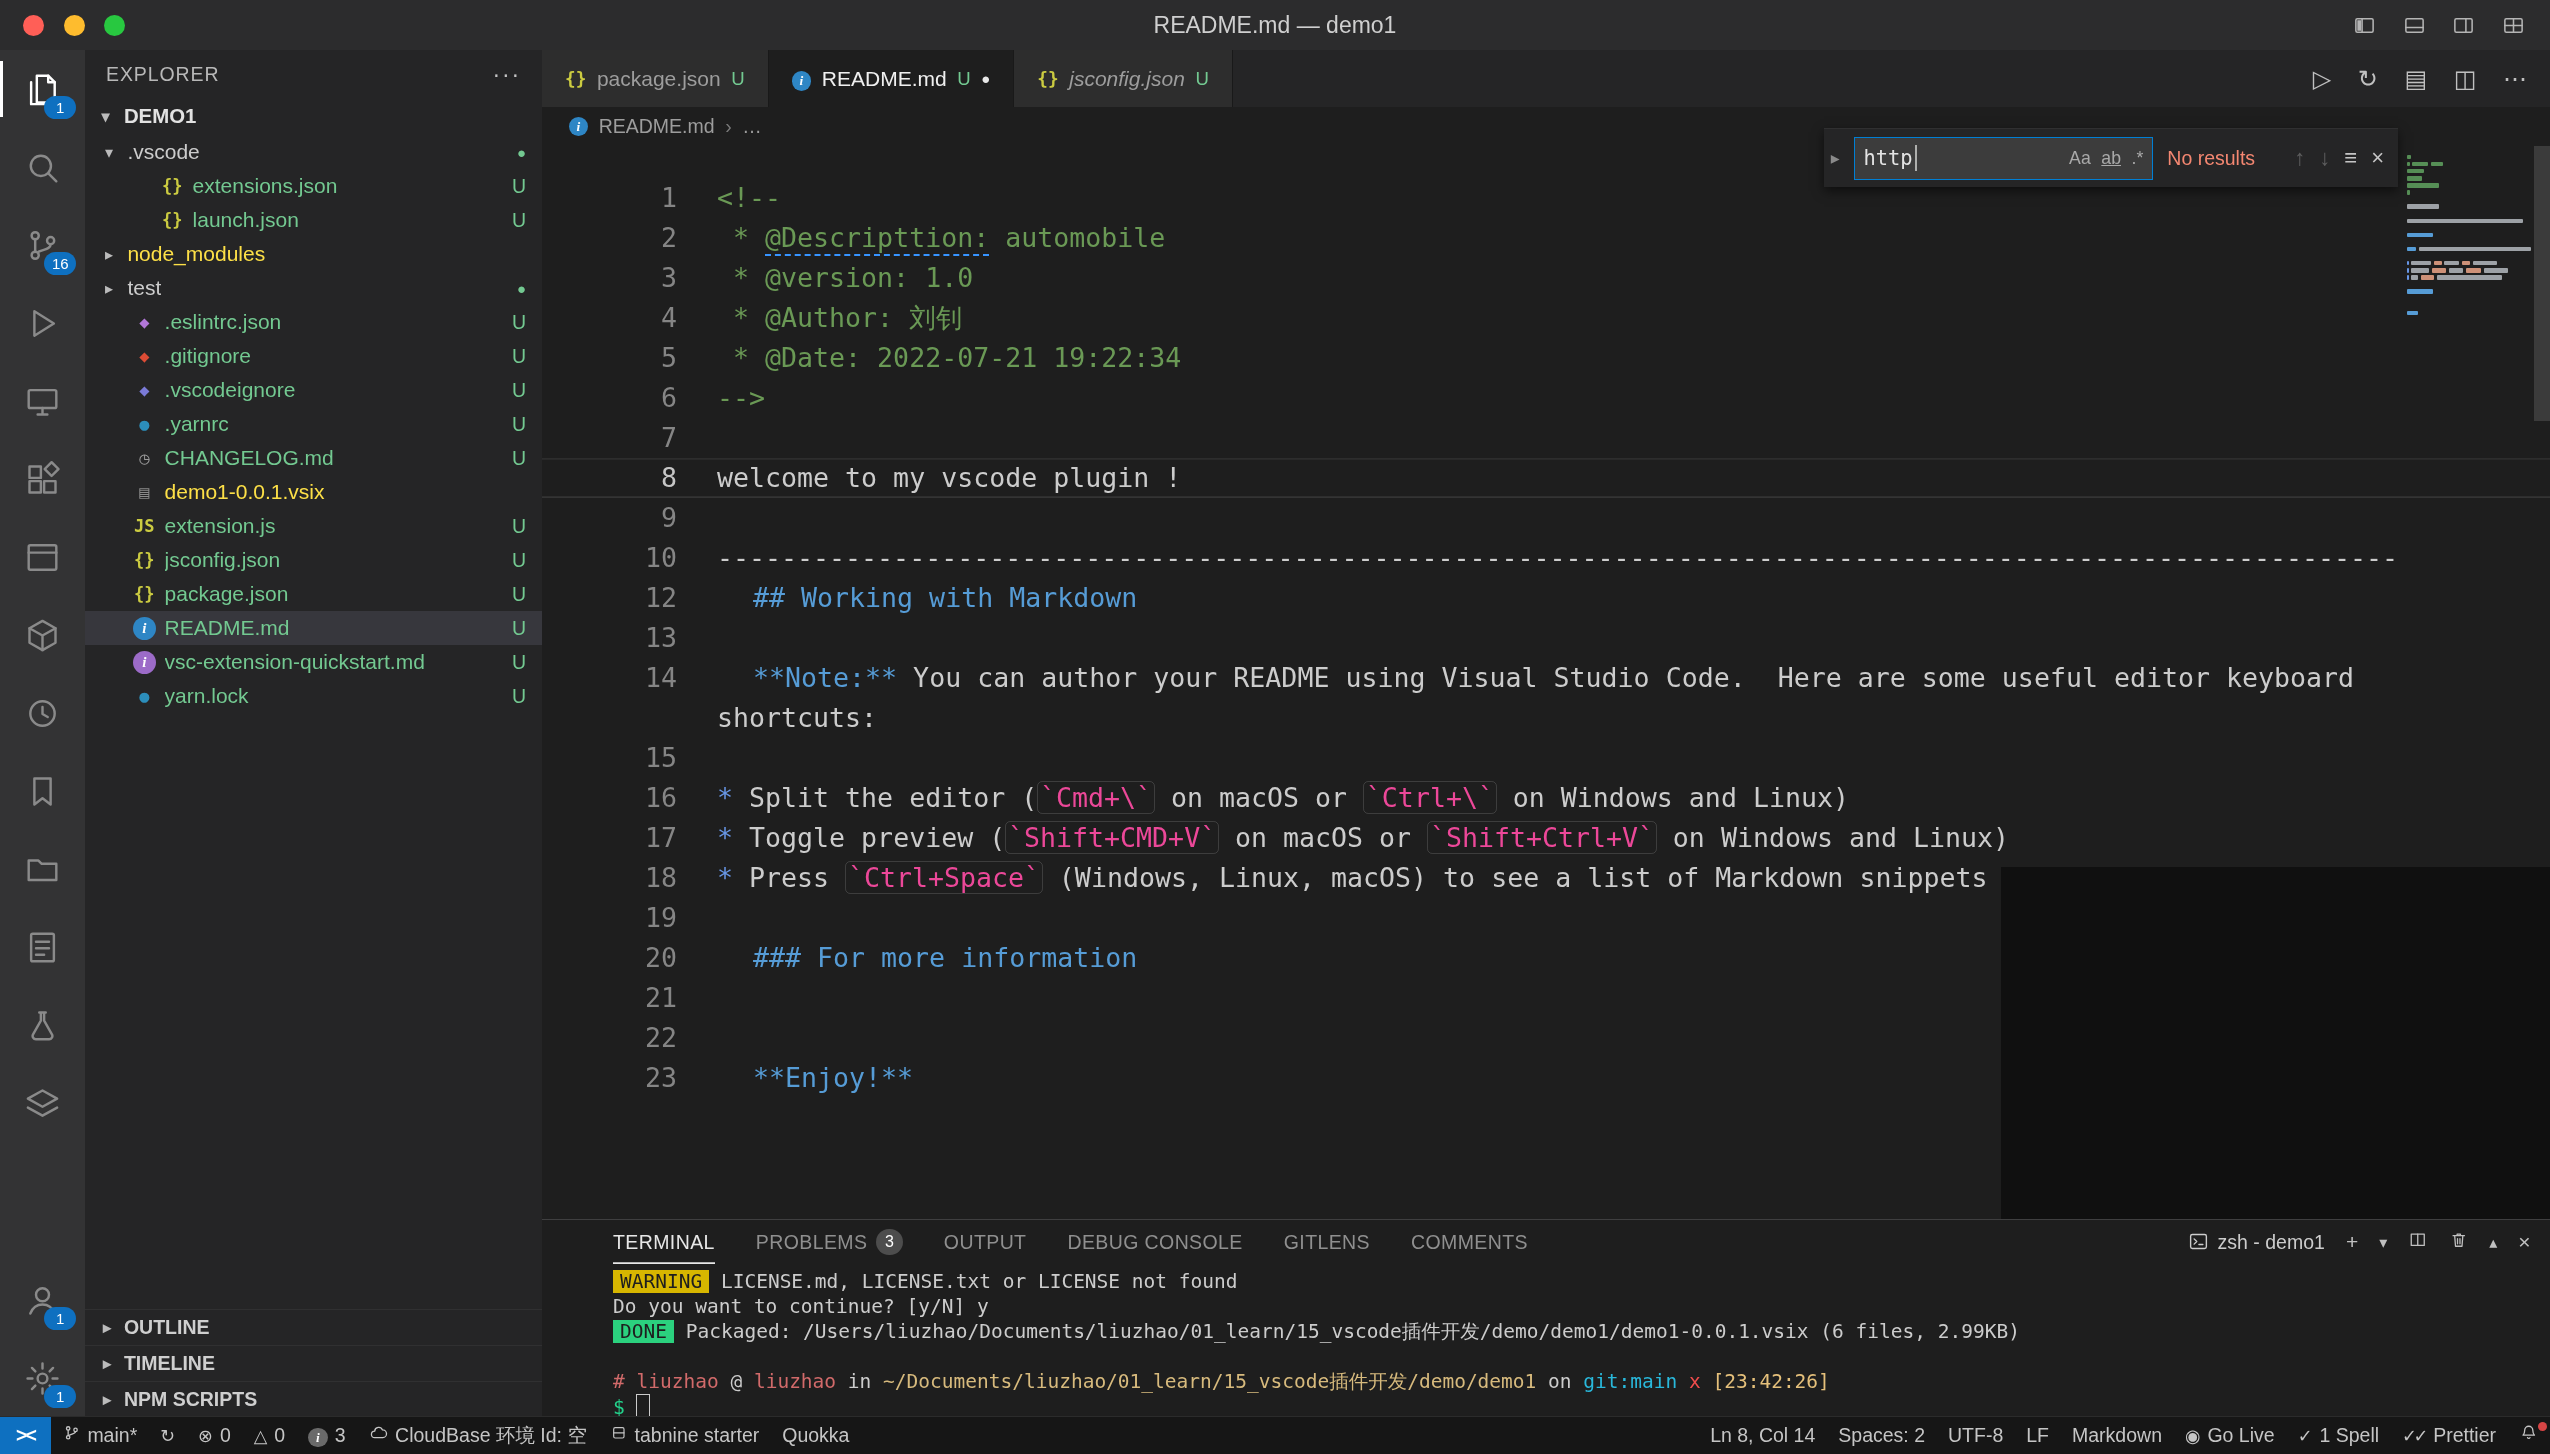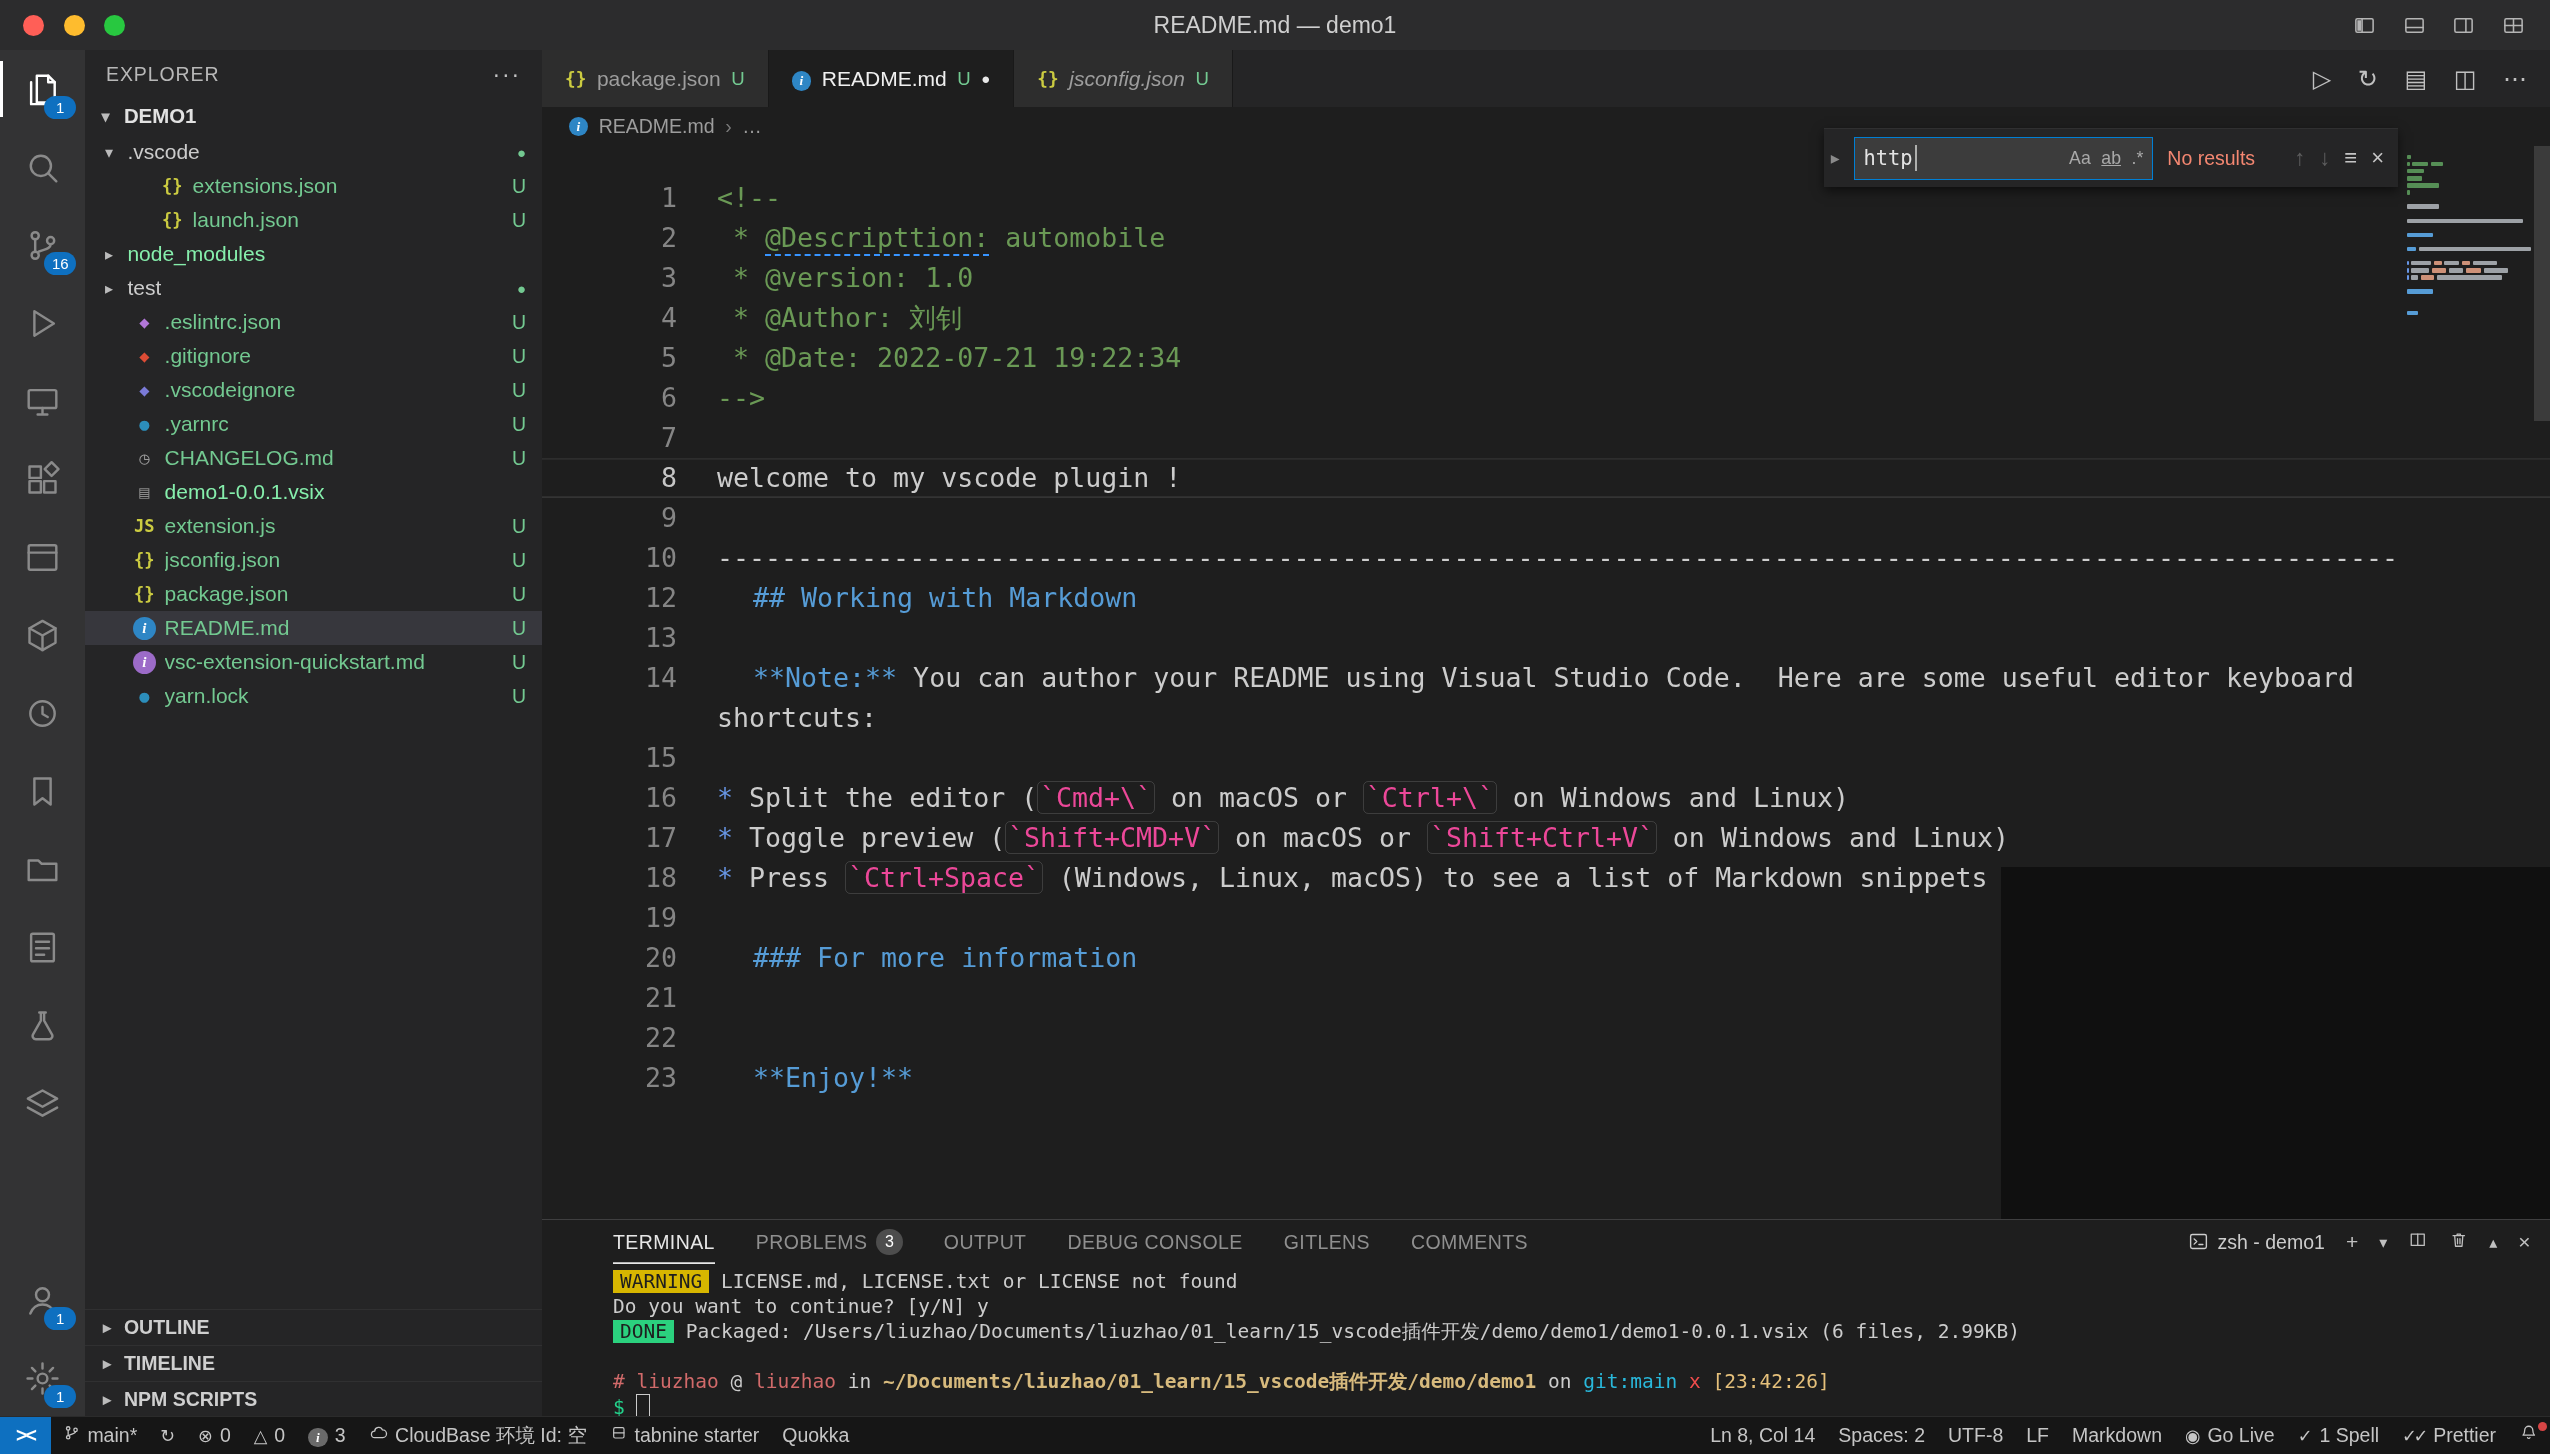--- a/index.html
+++ b/index.html
@@ -28,21 +28,21 @@
   .sidebar{width:457px;flex:0 0 457px;background:#252526;display:flex;flex-direction:column;overflow:hidden;}
   .sb-header{height:48px;display:flex;align-items:center;padding:0 21px;font-size:19.5px;color:#b8b8b8;letter-spacing:0.9px;}
   .sb-more{margin-left:auto;font-size:23px;color:#c5c5c5;letter-spacing:1.8px;}
   .sb-section{height:37px;display:flex;align-items:center;font-weight:bold;font-size:20.4px;gap:7px;padding:0 8.9px;color:#e2e2e2;}
   .chev{display:inline-block;width:23px;text-align:center;color:#bbbbbb;font-size:16px;}
   .tree{overflow:hidden;}
   .trow{display:flex;align-items:center;height:34px;font-size:21px;gap:7px;padding-right:16px;cursor:pointer;}
   .trow.sel{background:#37373d;}
   .ficon{width:26.6px;flex:0 0 26.6px;text-align:center;font-weight:bold;font-size:17px;font-family:"DejaVu Sans Mono",monospace;}
   .lab{white-space:nowrap;overflow:hidden;text-overflow:ellipsis;}
-  .lab-green{color:#73c991;} .lab-dim{color:#86efac;} .lab-norm{color:#cccccc;}
+  .lab-green{color:#73c991;} .lab-dim{color:#fde047;} .lab-norm{color:#cccccc;}
   .badge-u{margin-left:auto;color:#73c991;font-size:19.5px;}
   .badge-dot{margin-left:auto;color:#73c991;font-size:15px;}
   .sb-bottom{margin-top:auto;}
   .sb-sec-row{height:35px;display:flex;align-items:center;gap:5.3px;padding-left:10.6px;font-weight:bold;font-size:19.5px;
               border-top:0.9px solid #303031;color:#cfcfcf;cursor:pointer;}
   .ic-info{display:inline-flex;width:23px;height:23px;border-radius:50%;background:#2e86c5;color:#fff;
            align-items:center;justify-content:center;font:italic bold 15px "Liberation Serif",serif;flex:0 0 23px;}
   .ic-info.purple{background:#9c6bc8;}
   .ic-info.tiny{width:19.5px;height:19.5px;font-size:13.3px;flex:0 0 19.5px;}
   
@@ -94,21 +94,21 @@
   .p-tab{margin-right:41px;font-size:19.5px;color:#8f8f8f;letter-spacing:0.4px;height:44px;display:flex;align-items:center;
          gap:8.9px;cursor:pointer;}
   .p-tab.active{color:#e7e7e7;box-shadow:inset 0 -1.8px 0 #e7e7e7;}
   .p-badge{background:#4d4d4d;color:#fff;border-radius:50%;width:26.6px;height:26.6px;font-size:16px;display:flex;
            align-items:center;justify-content:center;}
   .panel-actions{margin-left:auto;display:flex;align-items:center;gap:21px;color:#c0c0c0;font-size:21px;}
   .shell-label{display:flex;align-items:flex-start;gap:8.9px;font-size:19.5px;color:#cccccc;}
   .term{padding:5.3px 0 0 71px;font:19.5px/25px "DejaVu Sans Mono",monospace;color:#cccccc;}
   .t-row{white-space:pre;}
   .t-fg{color:#cccccc;} .t-red{color:#d16a6a;} .t-brred{color:#f14c4c;} .t-green{color:#23d18b;}
-  .t-cyan{color:#29b8db;} .t-yellow{color:#e5c07b;} .t-ybold{color:#d7ba7d;font-weight:bold;}
+  .t-cyan{color:#29b8db;} .t-yellow{color:#e5c07b;} .t-ybold{color:#d7ba7d;font-weight:normal;}
   .t-badge-warning{background:#d7b600;color:#1e1e1e;padding:0 7px;}
   .t-badge-done{background:#2bd17e;color:#1e1e1e;padding:0 7px;}
   .t-cursor{display:inline-block;width:11.5px;height:21px;border:1.8px solid #cccccc;vertical-align:-3.5px;}
   
   .statusbar{position:absolute;bottom:0;left:0;right:0;height:37px;background:#161616;border-top:0.9px solid #2b2b2b;
              display:flex;align-items:center;font-size:19.5px;color:#c5c5c5;}
   .st-group{display:flex;height:100%;align-items:center;}
   .st-right{margin-left:auto;}
   .st-item{display:flex;align-items:center;gap:7px;padding:0 11.5px;height:100%;cursor:pointer;position:relative;}
   .st-item.remote{background:#0e70c0;color:#fff;padding:0 16px;font-weight:bold;}

